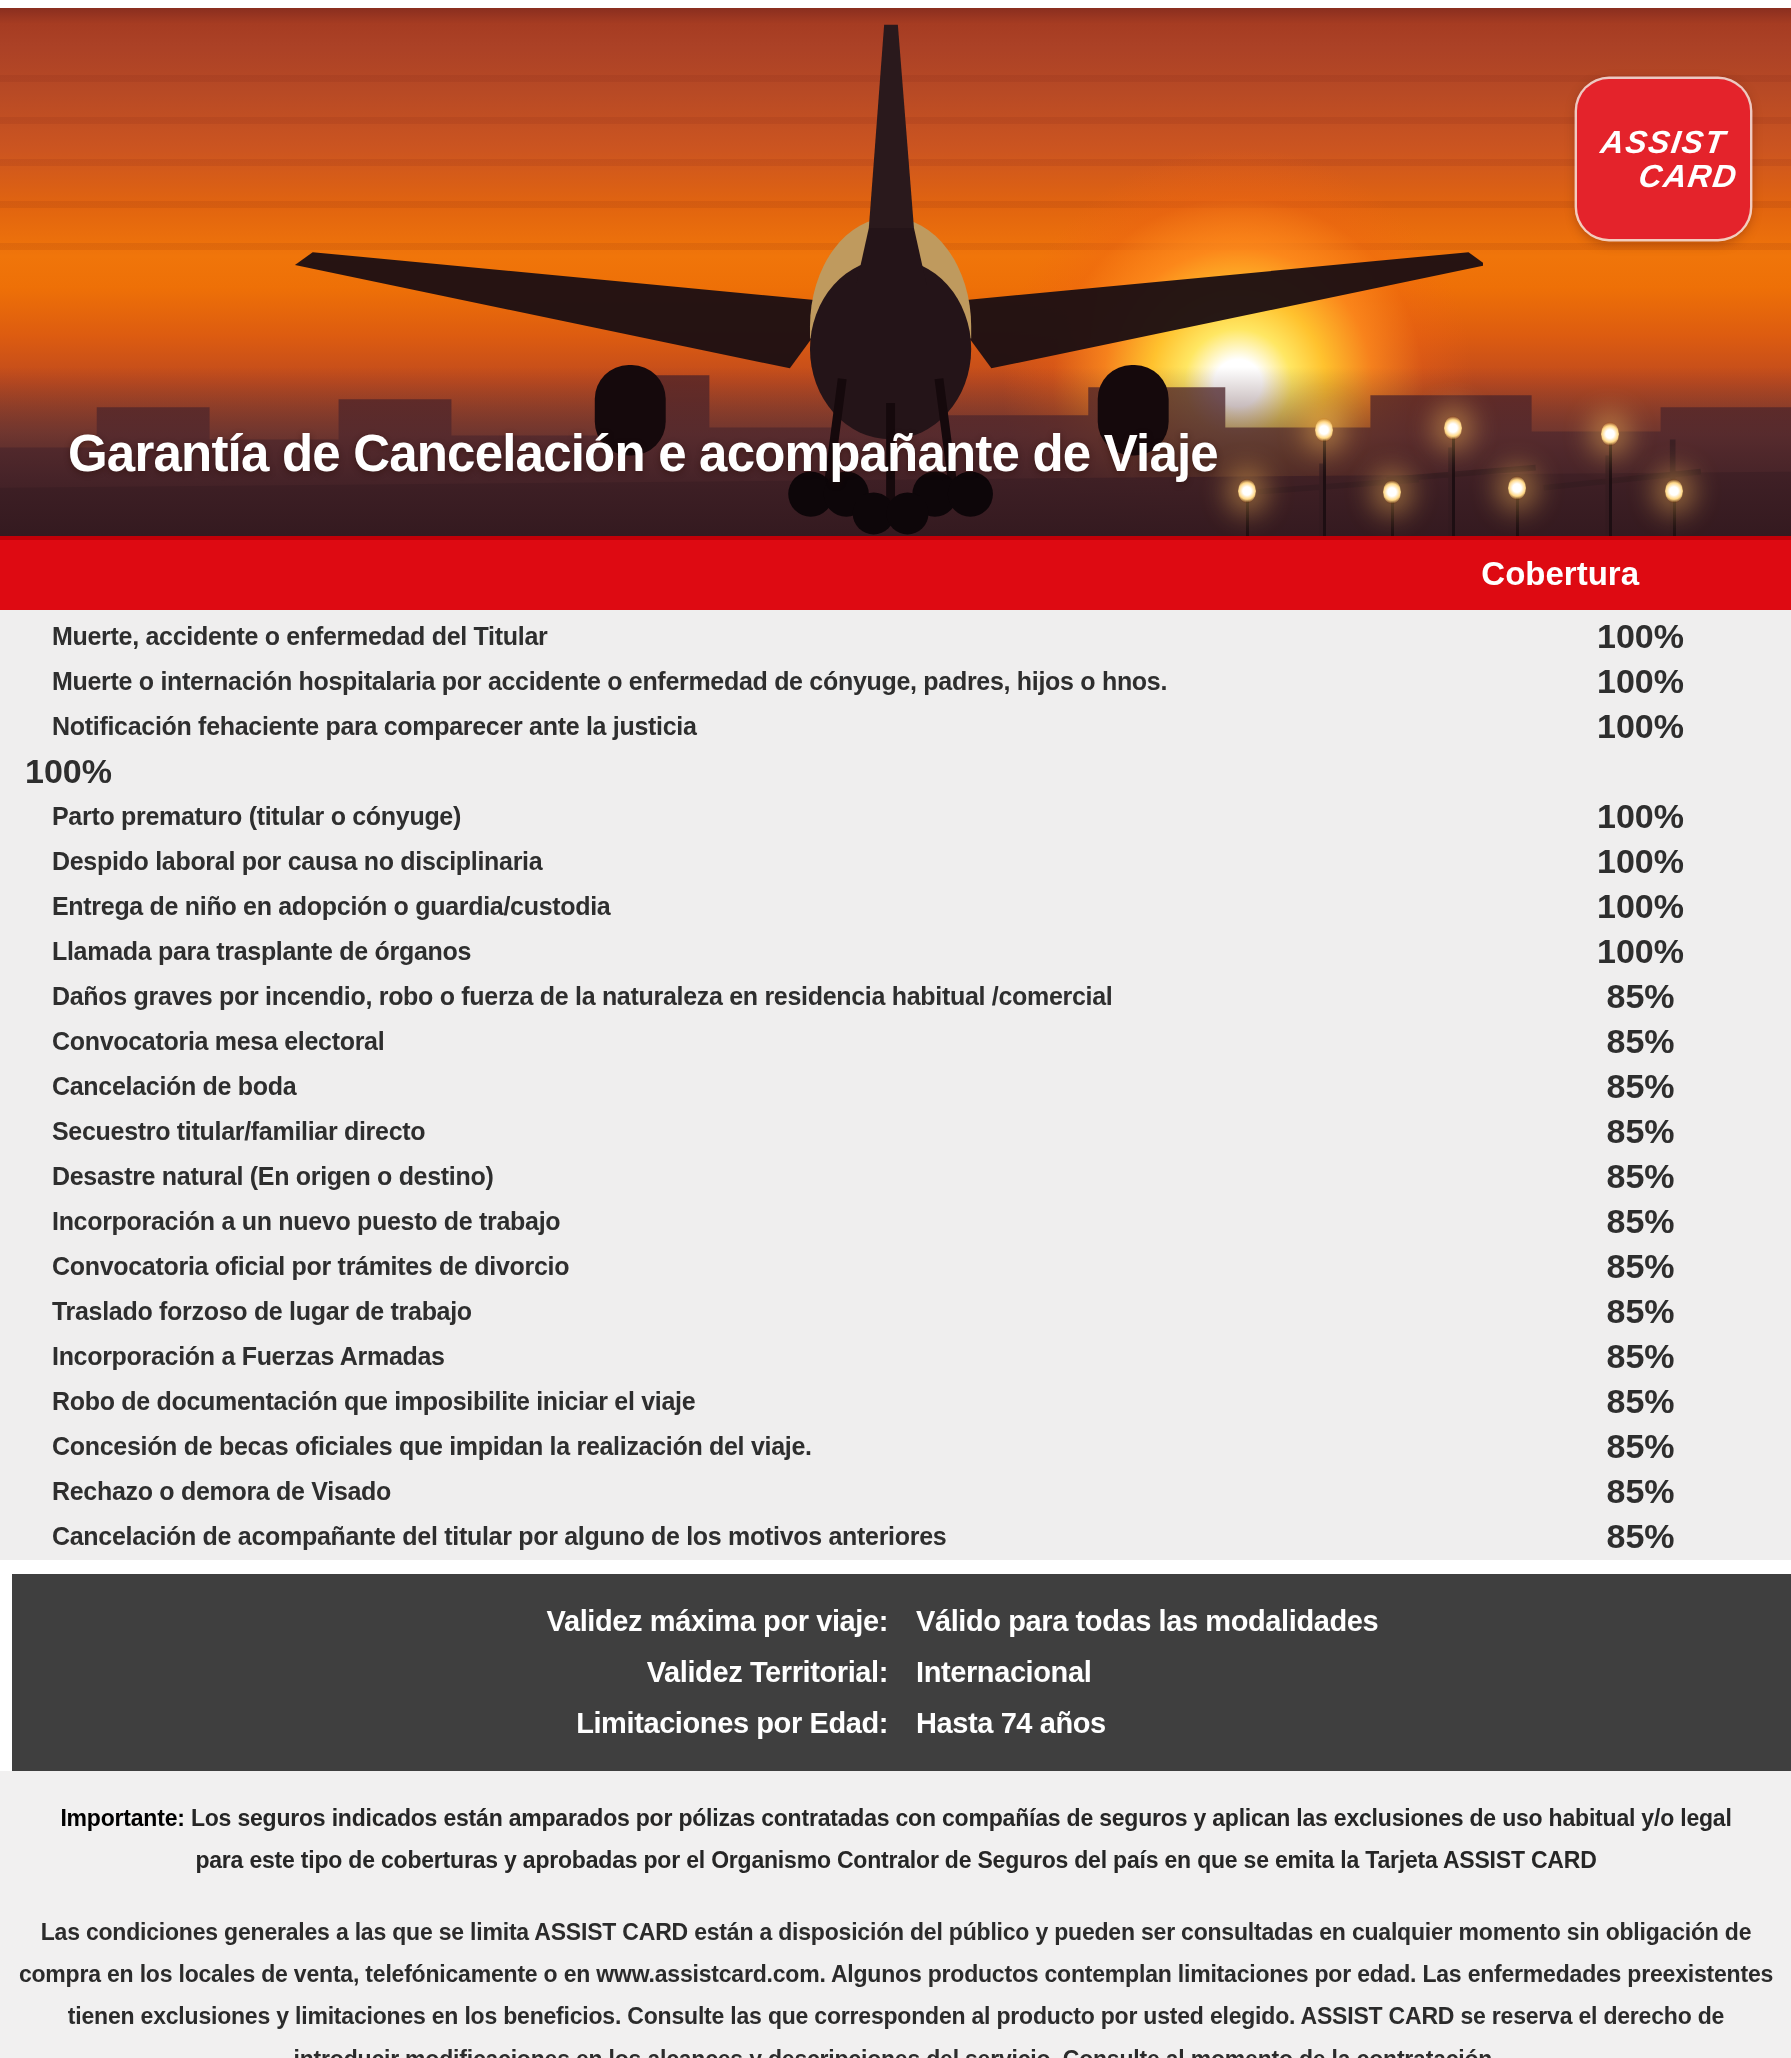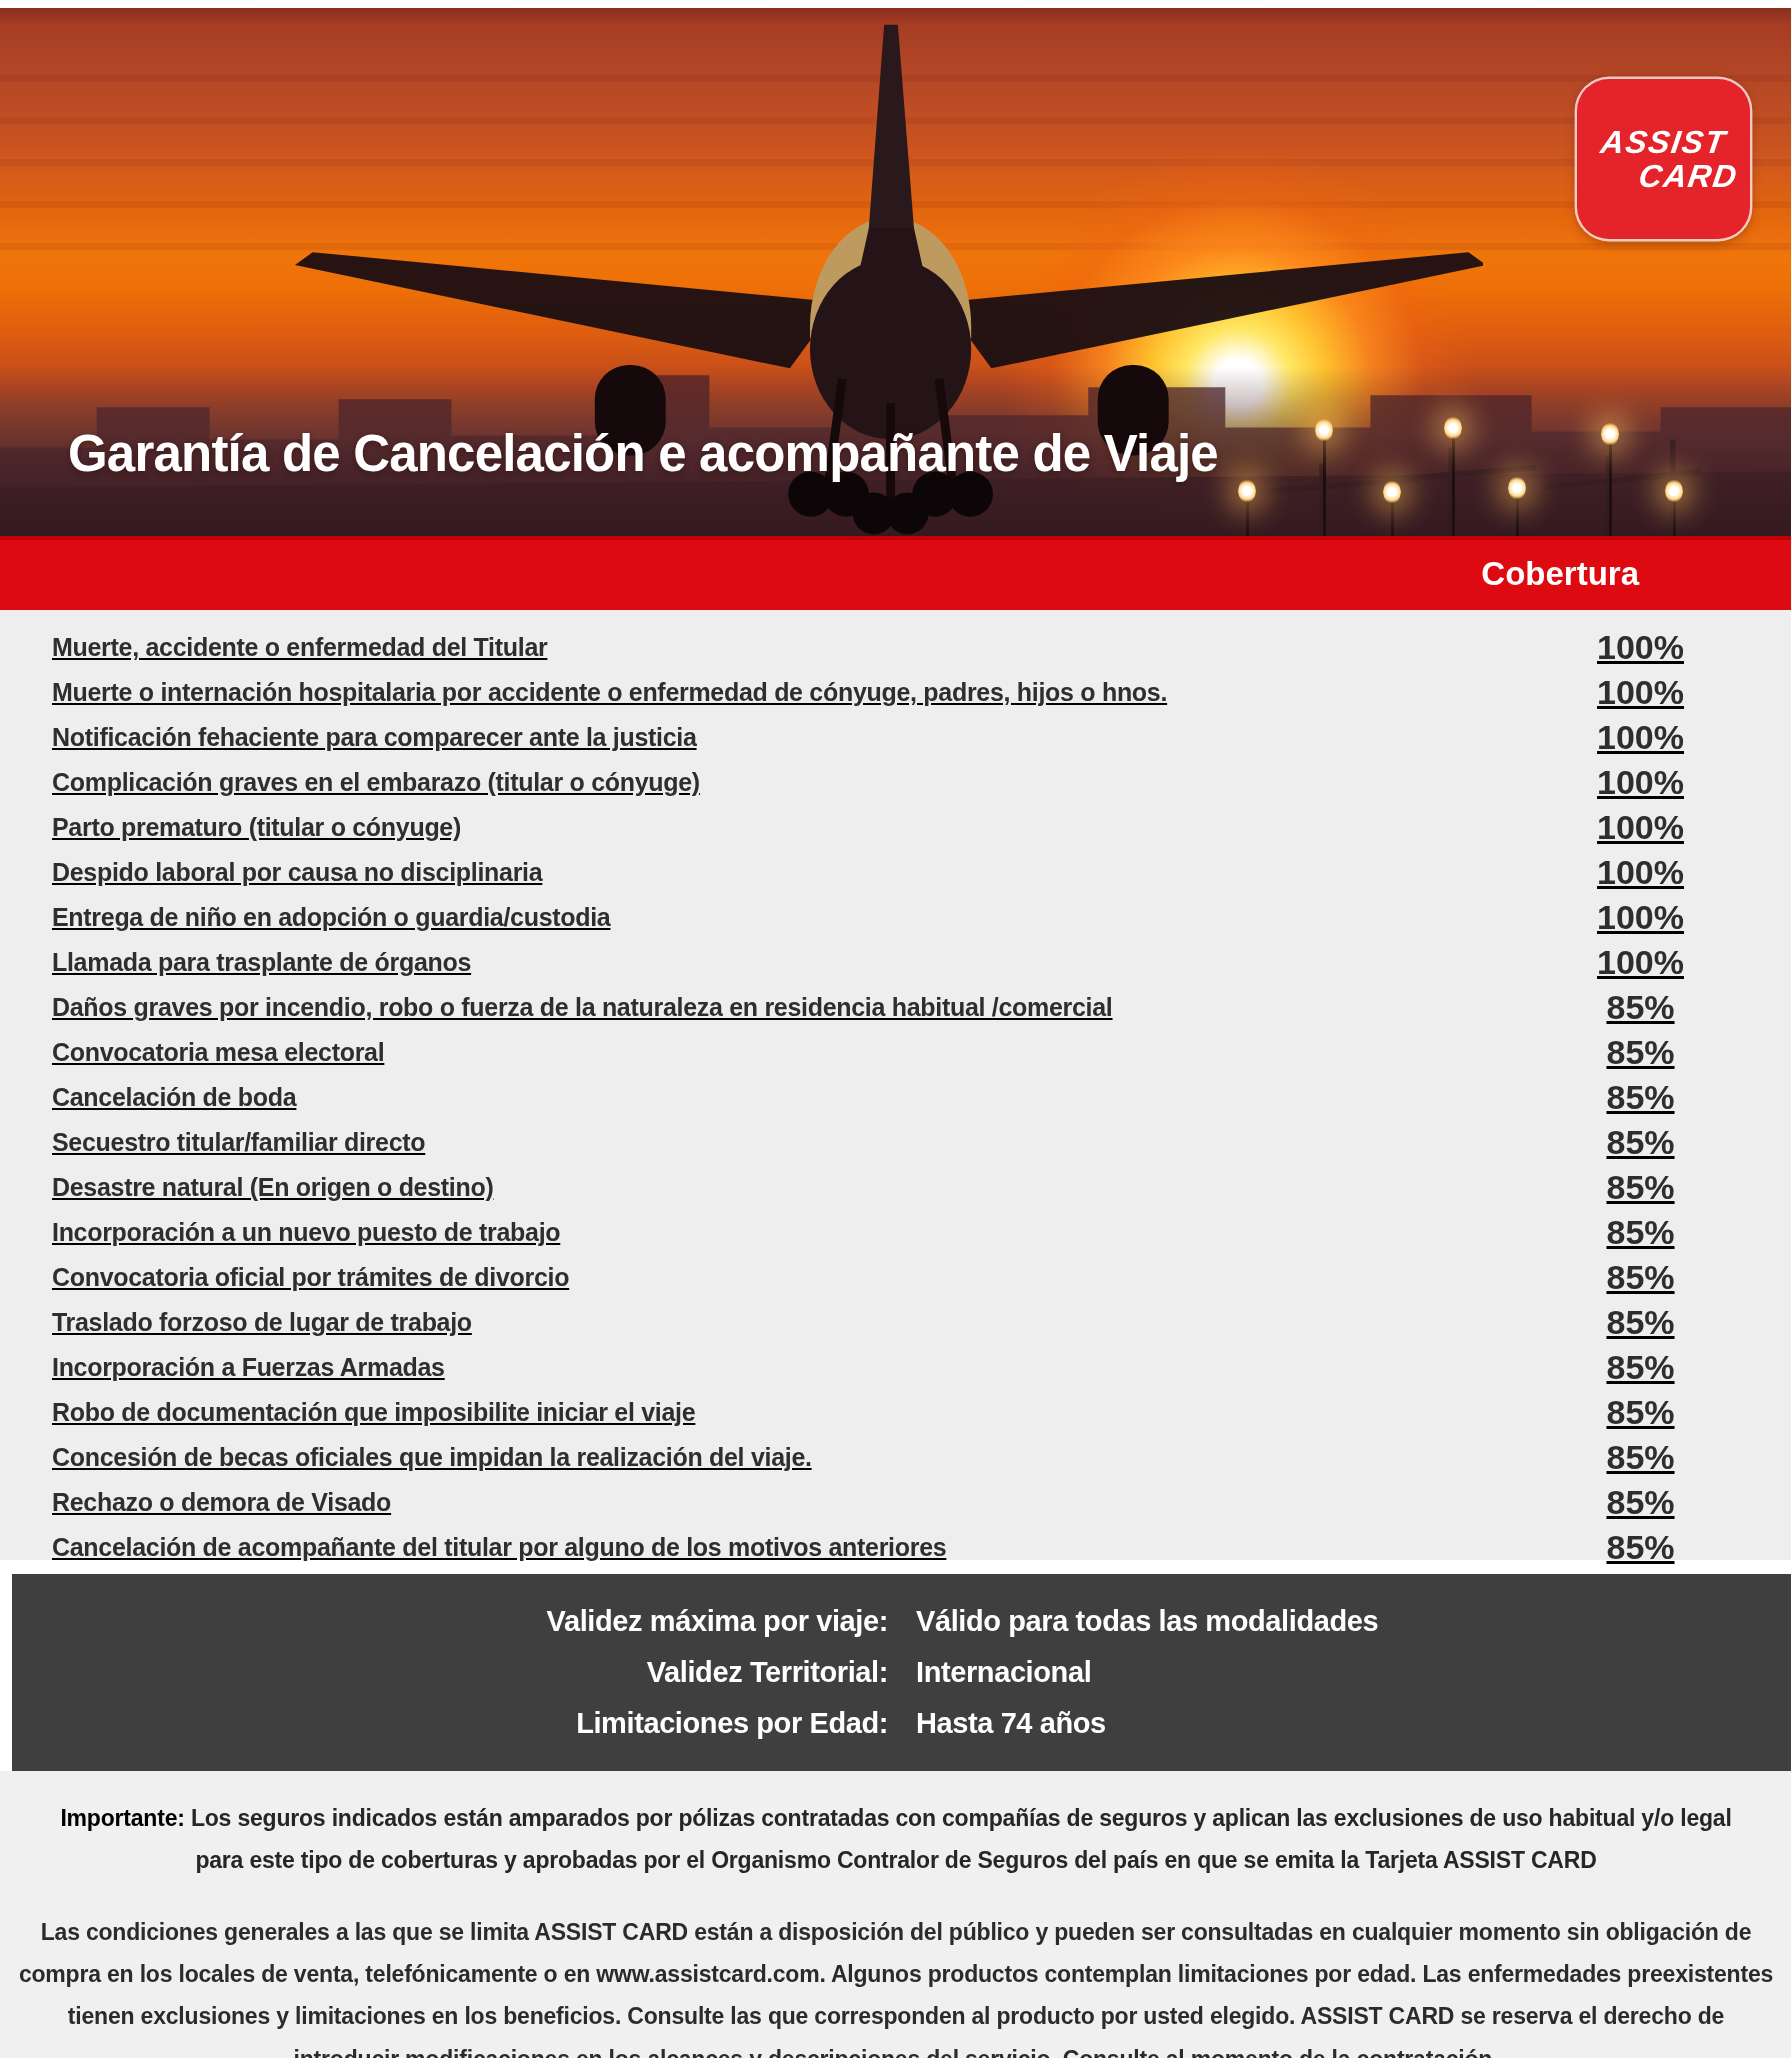--- a/index.html
+++ b/index.html
@@ -59,21 +59,21 @@
     background:var(--brand_red); border-top:4.8px solid var(--band_border);
   }
   .band-header{
     position:absolute; top:14.5px; right:153px; color:#fff;
     font-size:33px; font-weight:700; letter-spacing:0px;
   }
 
   
   .table{
     position:absolute; top:610px; left:0; width:100%; height:950px;
-    background:var(--table_bg); padding-top:15px;text-decoration:underline;
+    background:var(--table_bg); padding-top:4px;
   }
   .trow{display:flex; align-items:center; height:45px;}
   .tlabel{flex:1; padding-left:52px; font-size:25px; font-weight:700;
     color:var(--row_text); letter-spacing:-0.3px; white-space:nowrap;}
   .tvalue{width:137px; margin-right:83px; text-align:center;
     font-size:34px; font-weight:700; color:var(--row_text);}
 
   
   .infobox{
     position:absolute; top:1574px; left:12px; width:1780px; height:197px;
@@ -176,21 +176,20 @@
       </div>
       <div class="trow">
         <div class="tlabel">Muerte o internación hospitalaria por accidente o enfermedad de cónyuge, padres, hijos o hnos.</div>
         <div class="tvalue">100%</div>
       </div>
       <div class="trow">
         <div class="tlabel">Notificación fehaciente para comparecer ante la justicia</div>
         <div class="tvalue">100%</div>
       </div>
       <div class="trow">
-        <div class="tlabel">Complicación graves en el embarazo (titular o cónyuge)</div>
         <div class="tvalue">100%</div>
       </div>
       <div class="trow">
         <div class="tlabel">Parto prematuro (titular o cónyuge)</div>
         <div class="tvalue">100%</div>
       </div>
       <div class="trow">
         <div class="tlabel">Despido laboral por causa no disciplinaria</div>
         <div class="tvalue">100%</div>
       </div>

